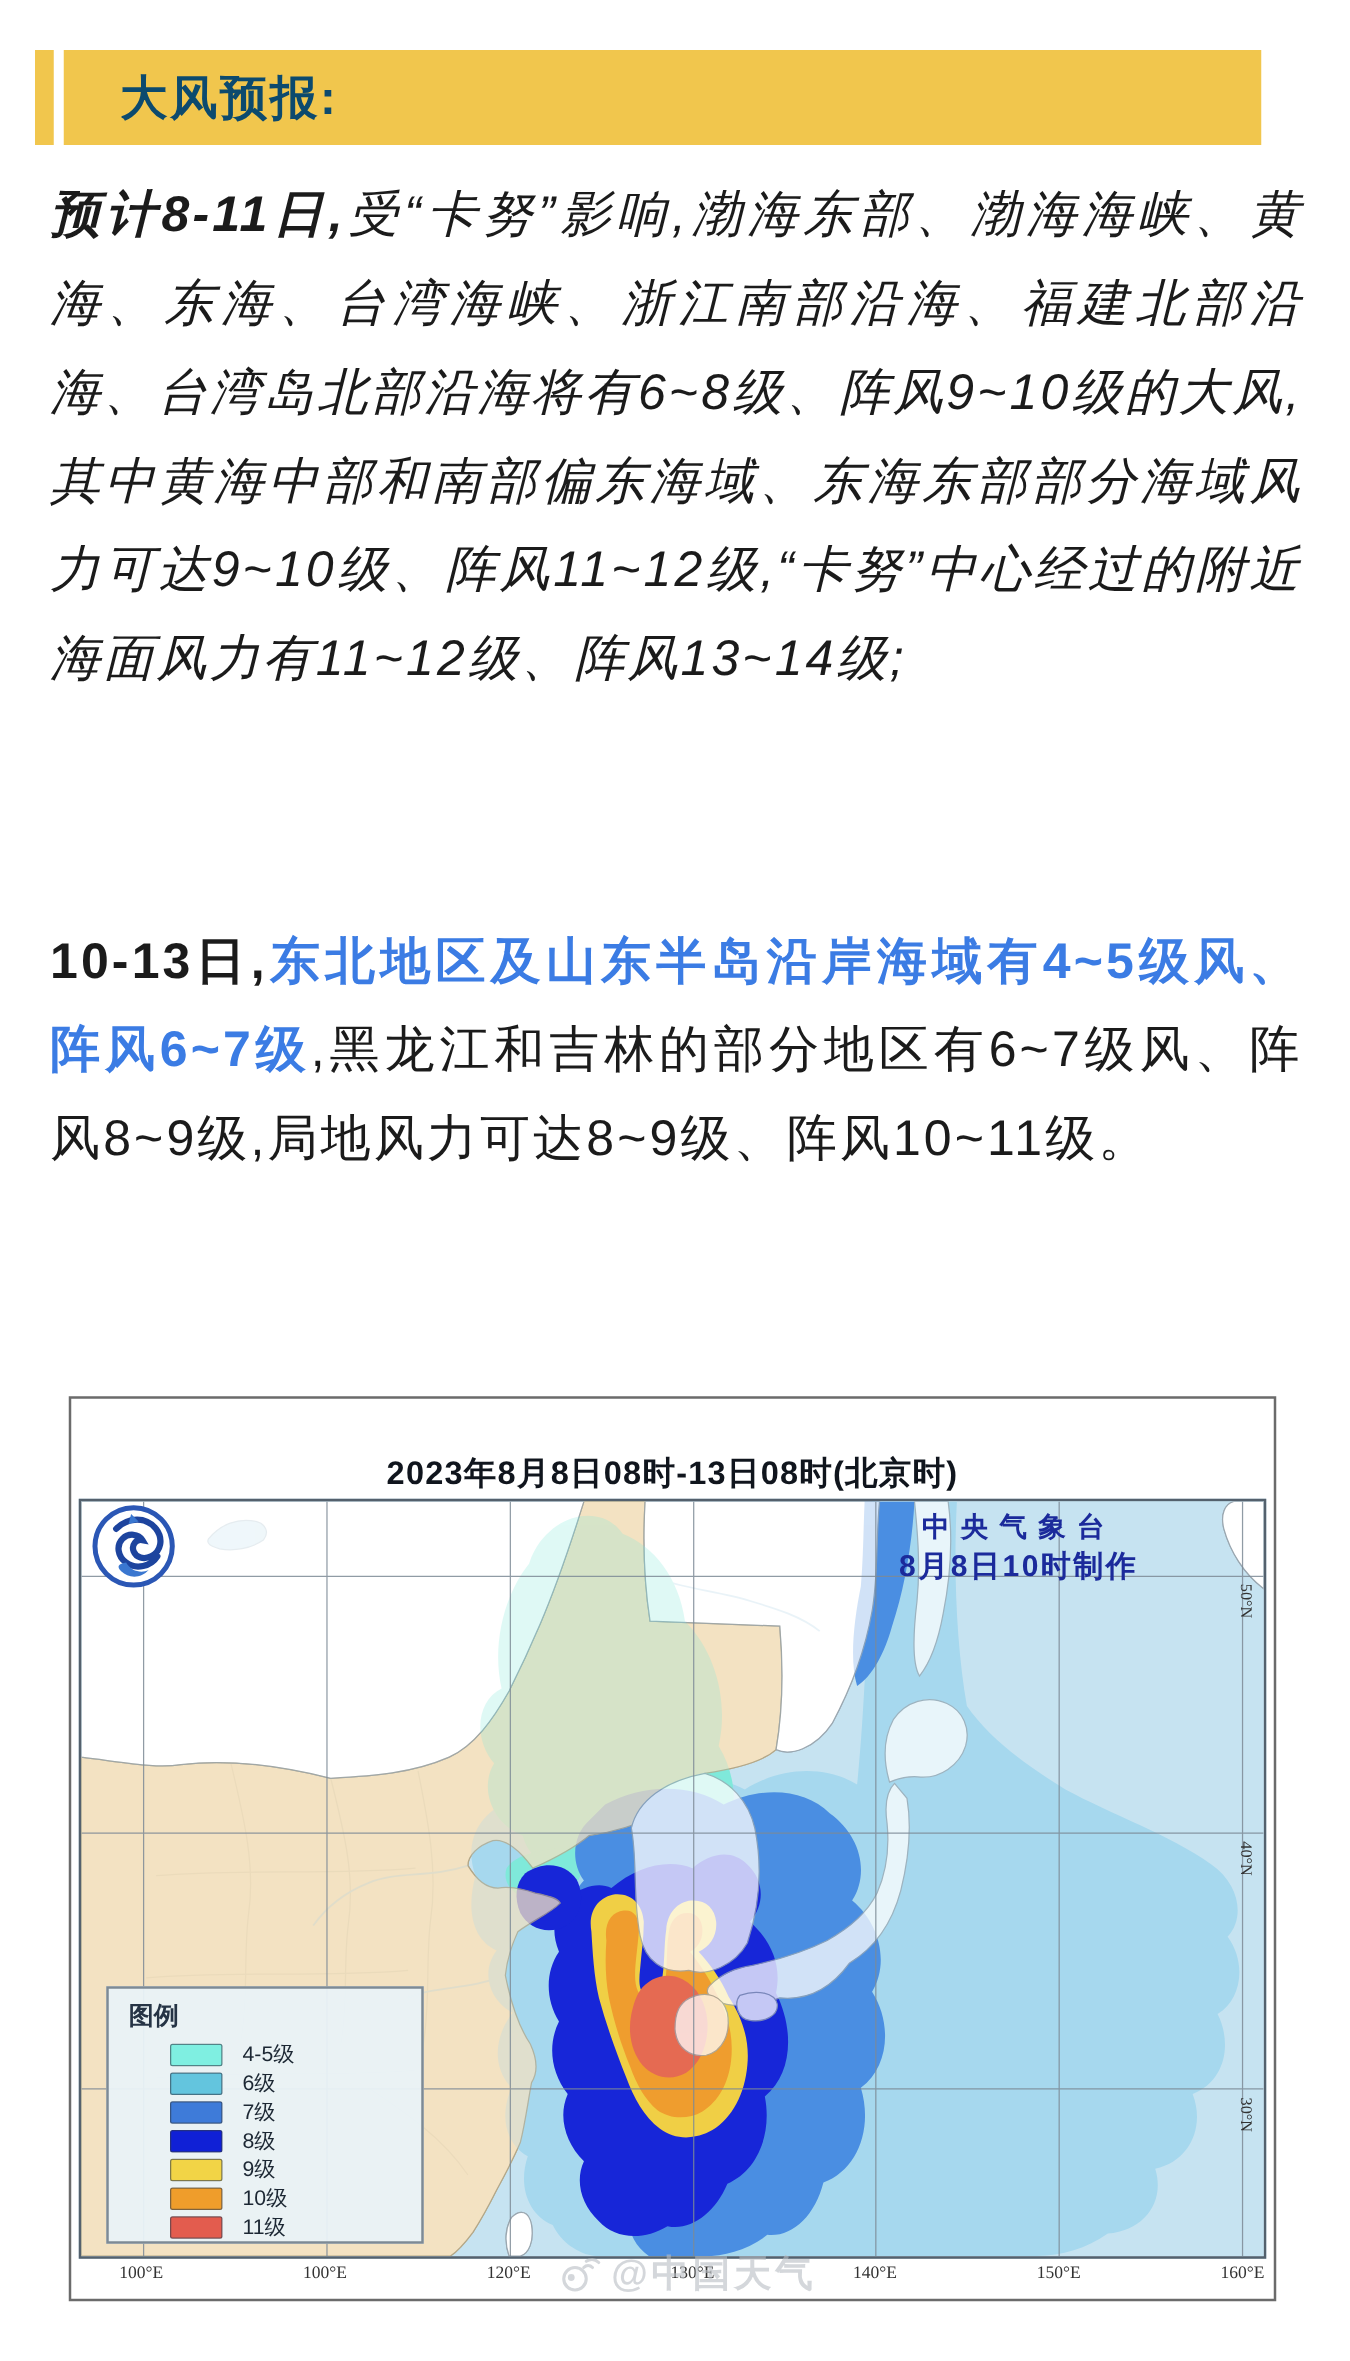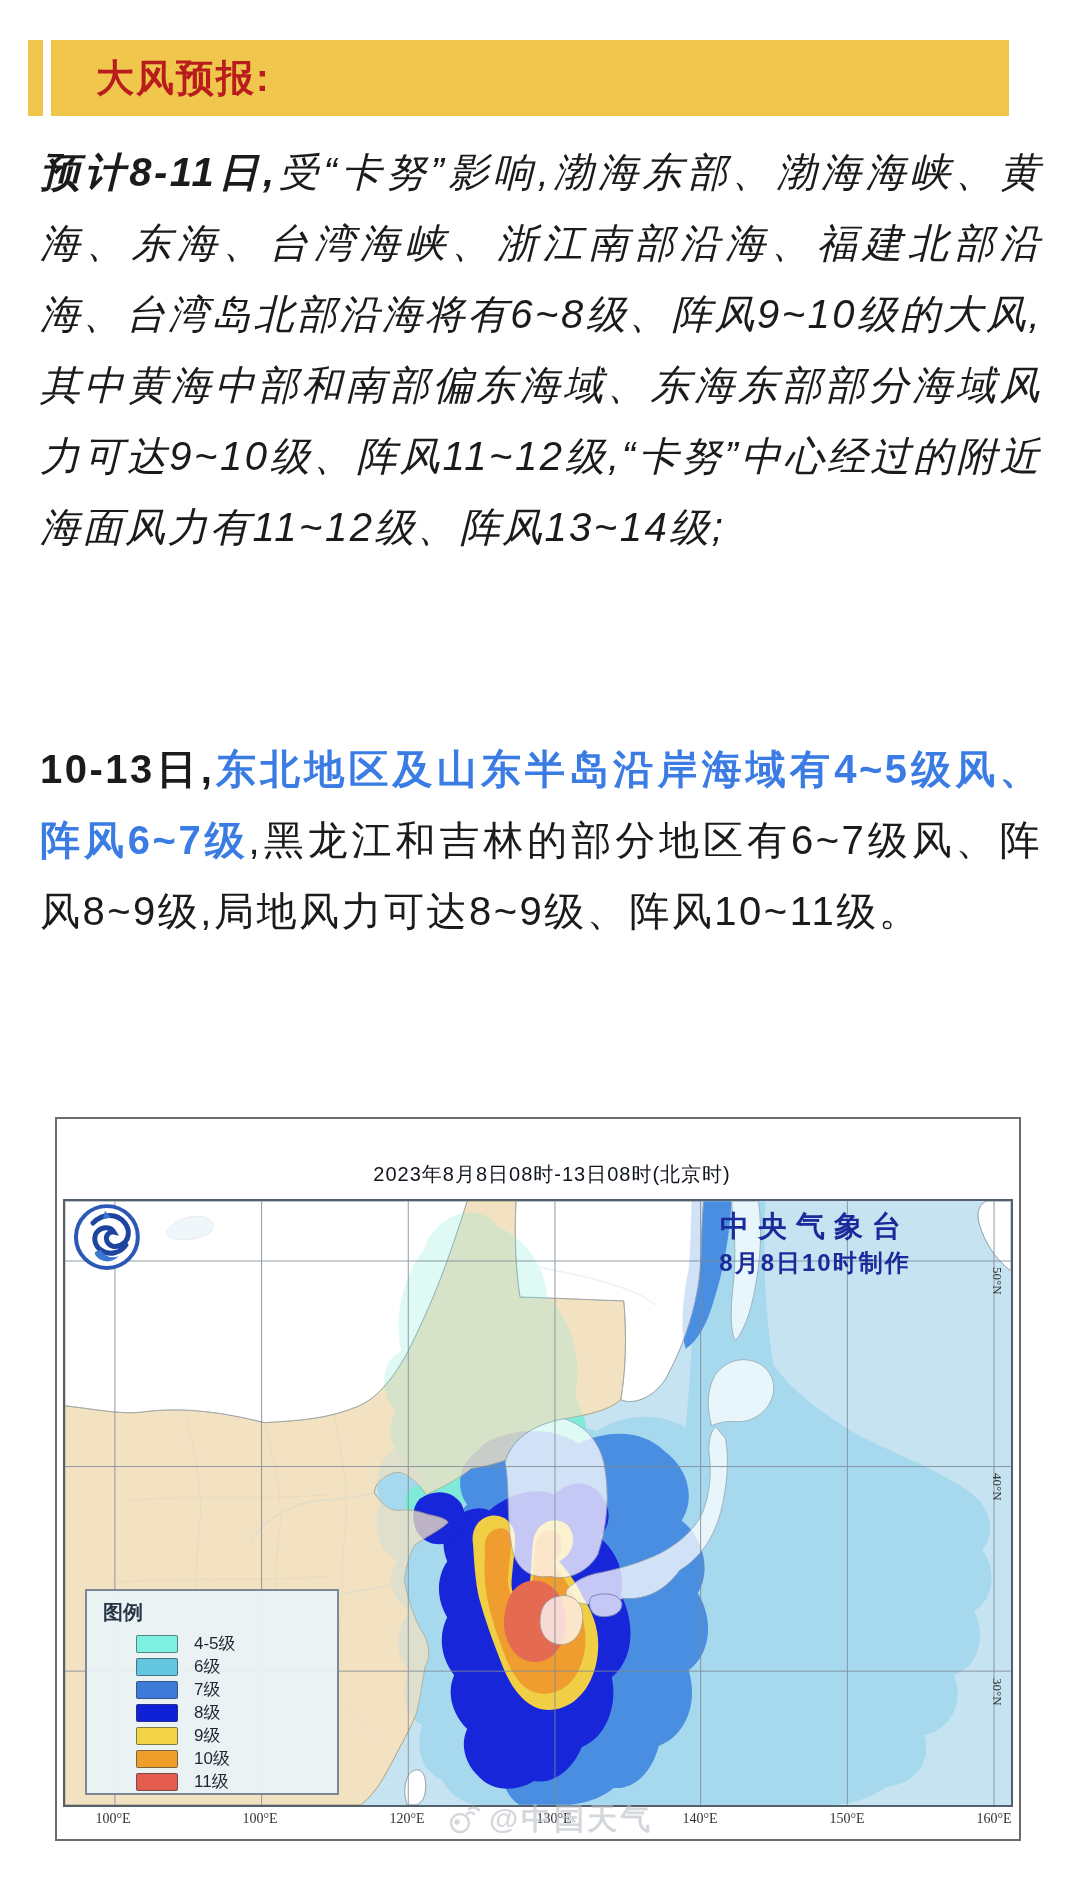--- a/index.html
+++ b/index.html
@@ -1,35 +1,35 @@
 <!DOCTYPE html>
 <html><head>
 <meta charset="utf-8">
 <style>
   html,body{margin:0;padding:0;background:#ffffff;}
   body{width:1080px;height:1889px;position:relative;font-family:"Liberation Sans","DejaVu Sans",sans-serif;color:#1b1b1b;}
   
   .hd-accent{position:absolute;left:28px;top:40px;width:15px;height:76px;background:#F1C64D;}
   .hd-bar{position:absolute;left:51px;top:40px;width:958px;height:76px;background:#F1C64D;display:flex;align-items:center;}
-  .hd-bar .hd-label{margin-left:45px;font-size:38px;font-weight:bold;color:#b91c1c;letter-spacing:2px;}
+  .hd-bar .hd-label{margin-left:45px;font-size:38px;font-weight:bold;color:#0c4a6e;letter-spacing:2px;}
   
   .para{position:absolute;left:40px;width:1002px;font-size:40px;line-height:71px;letter-spacing:2.5px;text-align:justify;color:#1b1b1b;}
   .para strong{font-weight:bold;}
   .hl{color:#3B7CE4;font-weight:bold;}
   #para1{top:137px;font-style:italic;}
   #para2{top:734px;}
   
   .figure{position:absolute;left:55px;top:1117px;width:966px;height:724px;background:#ffffff;border:2px solid #6b6b6b;box-sizing:border-box;}
   .fig-title1{position:absolute;left:0;top:10px;width:100%;text-align:center;font-size:23px;font-weight:bold;color:#10151d;letter-spacing:1px;}
-  .fig-title2{position:absolute;left:0;top:42px;width:100%;text-align:center;font-size:20px;font-weight:normal;color:#10151d;letter-spacing:1px;margin-left:14px;}
+  .fig-title2{position:absolute;left:0;top:42px;width:100%;text-align:center;font-size:26px;font-weight:bold;color:#10151d;letter-spacing:1px;}
   .plot{position:absolute;left:6px;top:80px;width:950px;height:608px;border:2px solid #54616d;box-sizing:border-box;background:#c6e3f1;overflow:hidden;}
   .plot svg{position:absolute;left:0;top:0;}
   
   .agency{position:absolute;left:600px;top:6px;width:300px;text-align:center;color:#1b2a9b;}
-  .agency .a1{font-size:29px;font-weight:bold;letter-spacing:9px;}
+  .agency .a1{font-size:22px;font-weight:bold;letter-spacing:9px;}
   .agency .a2{font-size:24px;font-weight:bold;letter-spacing:2px;}
   
   .legend{position:absolute;left:20px;top:388px;width:254px;height:206px;background:rgba(233,242,247,0.95);border:2px solid #7d8a95;box-sizing:border-box;padding:8px 0 0 16px;}
   .legend .lg-title{font-size:20px;font-weight:bold;color:#263445;margin-bottom:6px;}
   .lg-row{display:flex;align-items:center;height:23px;margin-left:33px;}
   .lg-swatch{width:40px;height:16px;border:1px solid rgba(50,60,75,.6);border-radius:2px;flex:0 0 auto;}
   .lg-label{margin-left:16px;font-size:17px;color:#1c2733;}
   
   .lat-label{position:absolute;writing-mode:vertical-rl;font-family:"Liberation Serif","DejaVu Serif",serif;font-size:13px;color:#333;}
   .lon-label{position:absolute;top:692px;width:64px;text-align:center;font-family:"Liberation Serif","DejaVu Serif",serif;font-size:14px;color:#333;}

